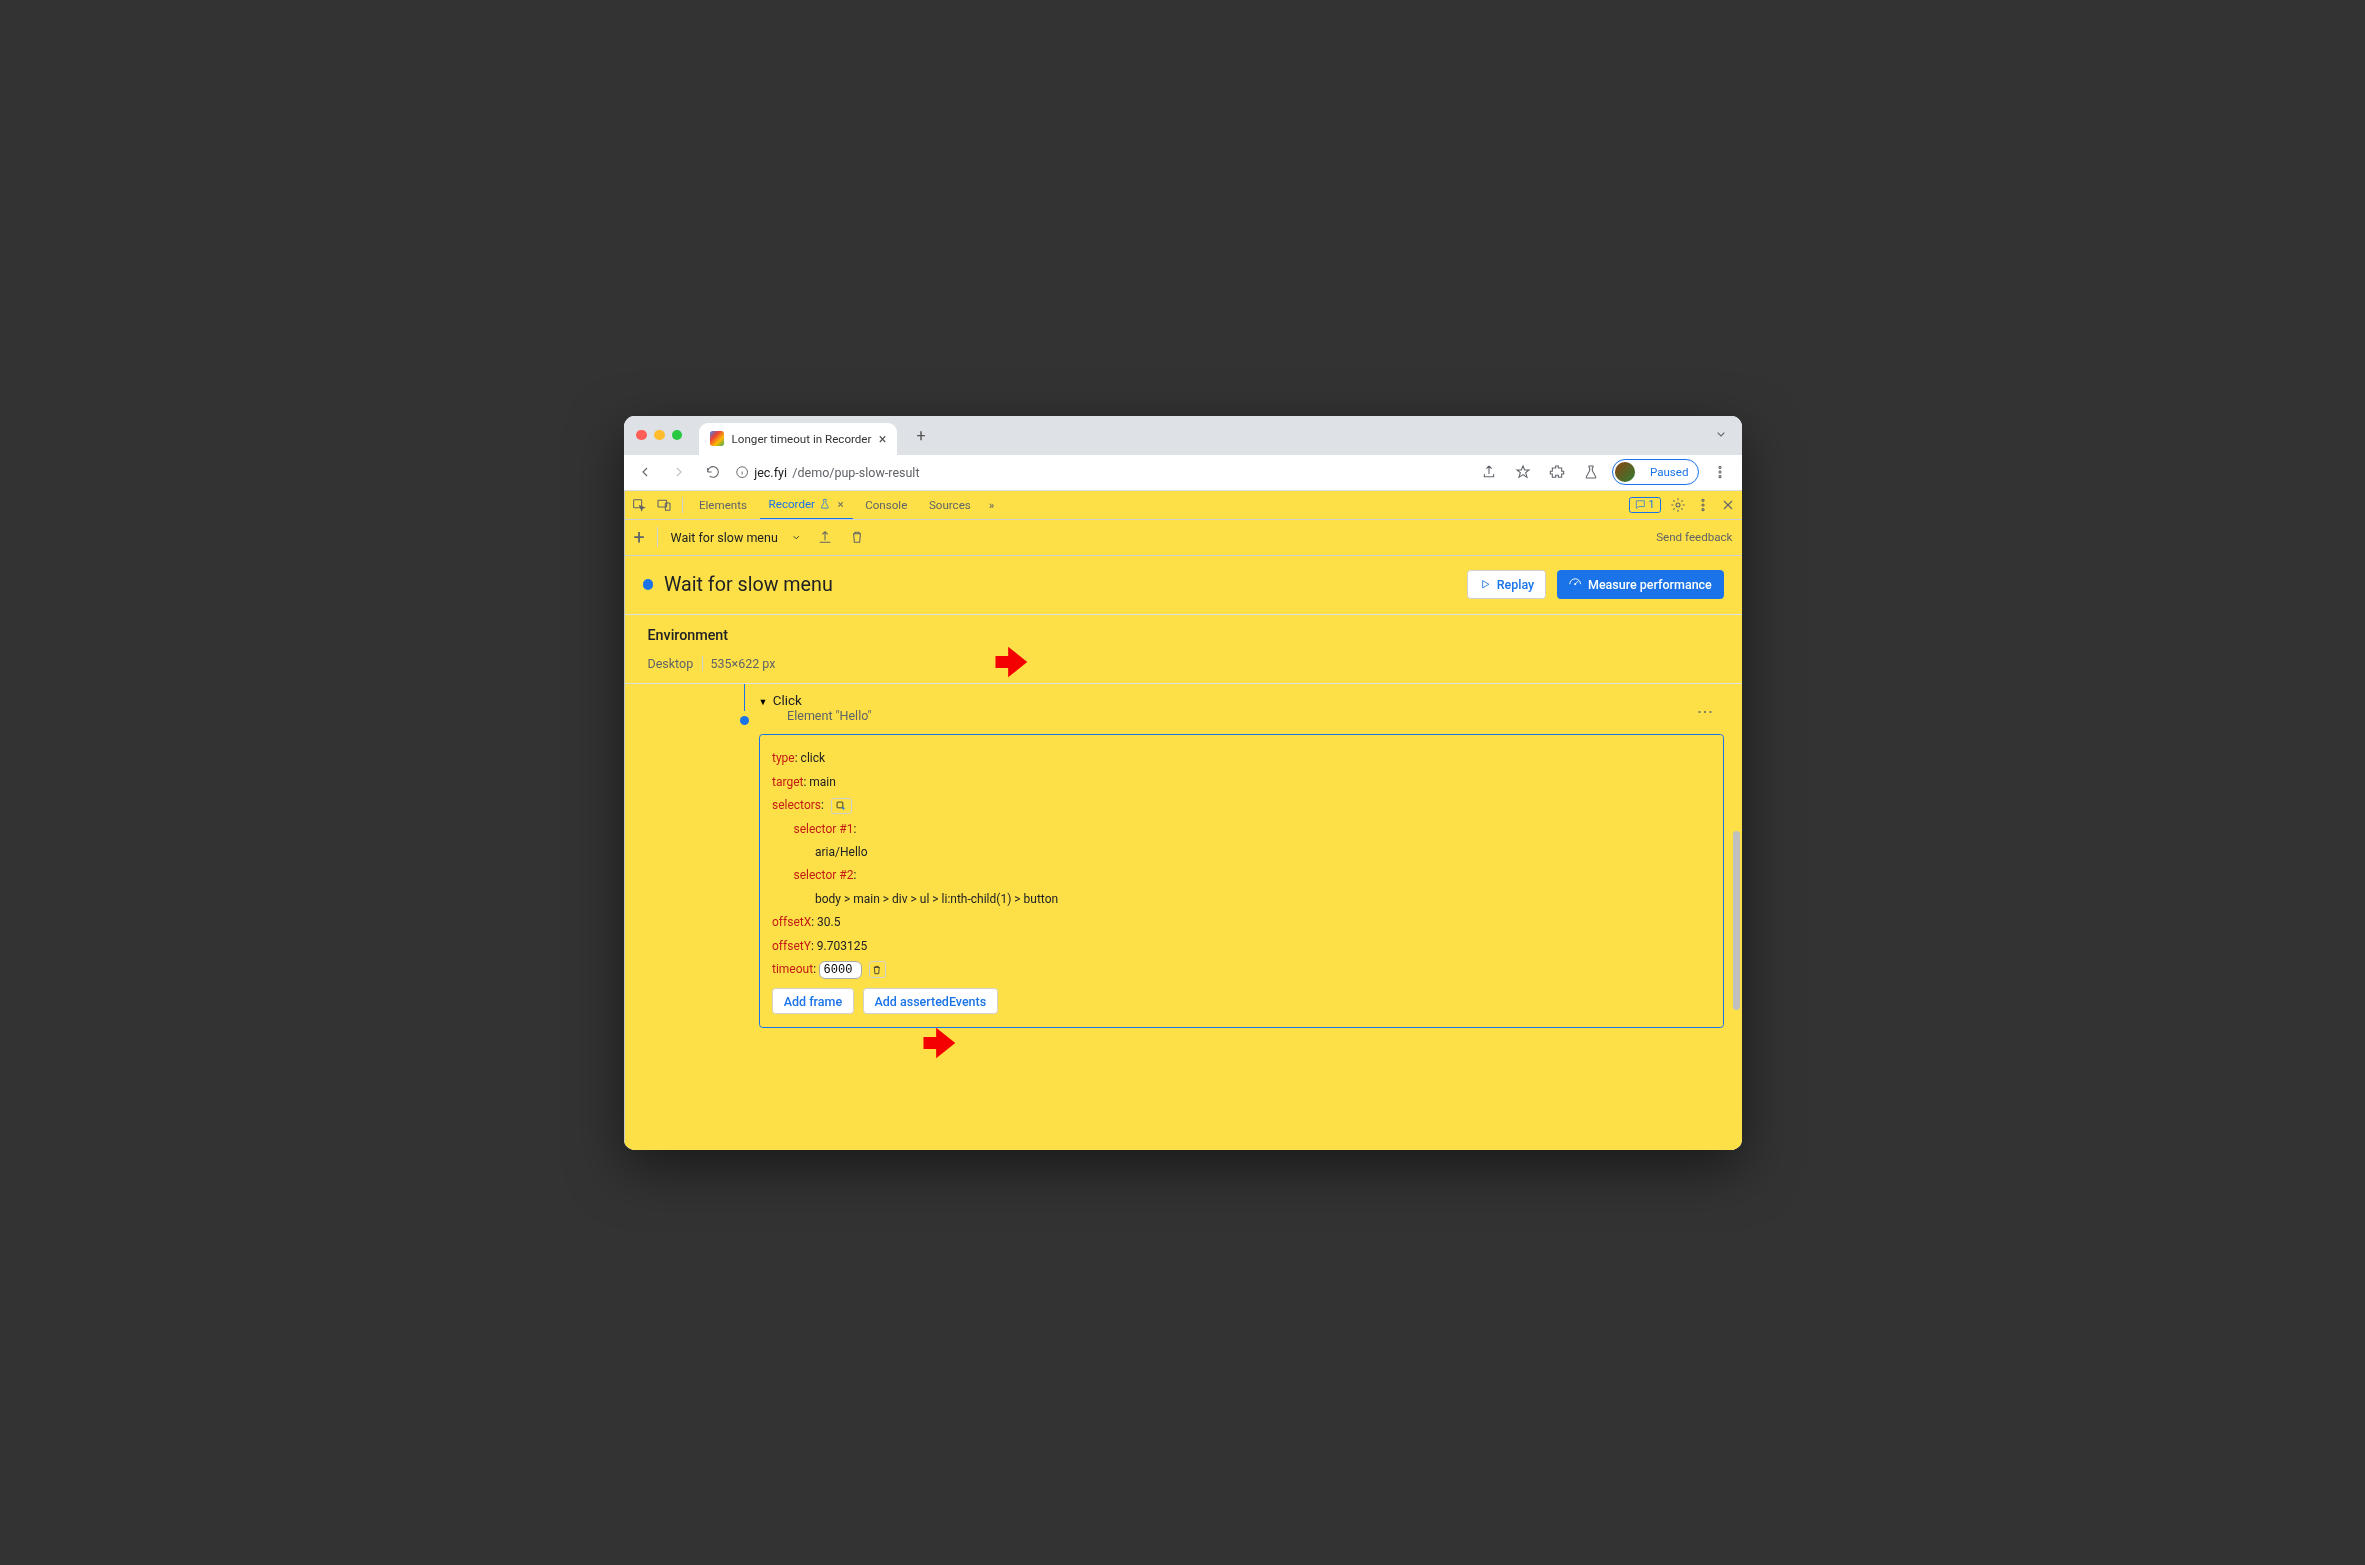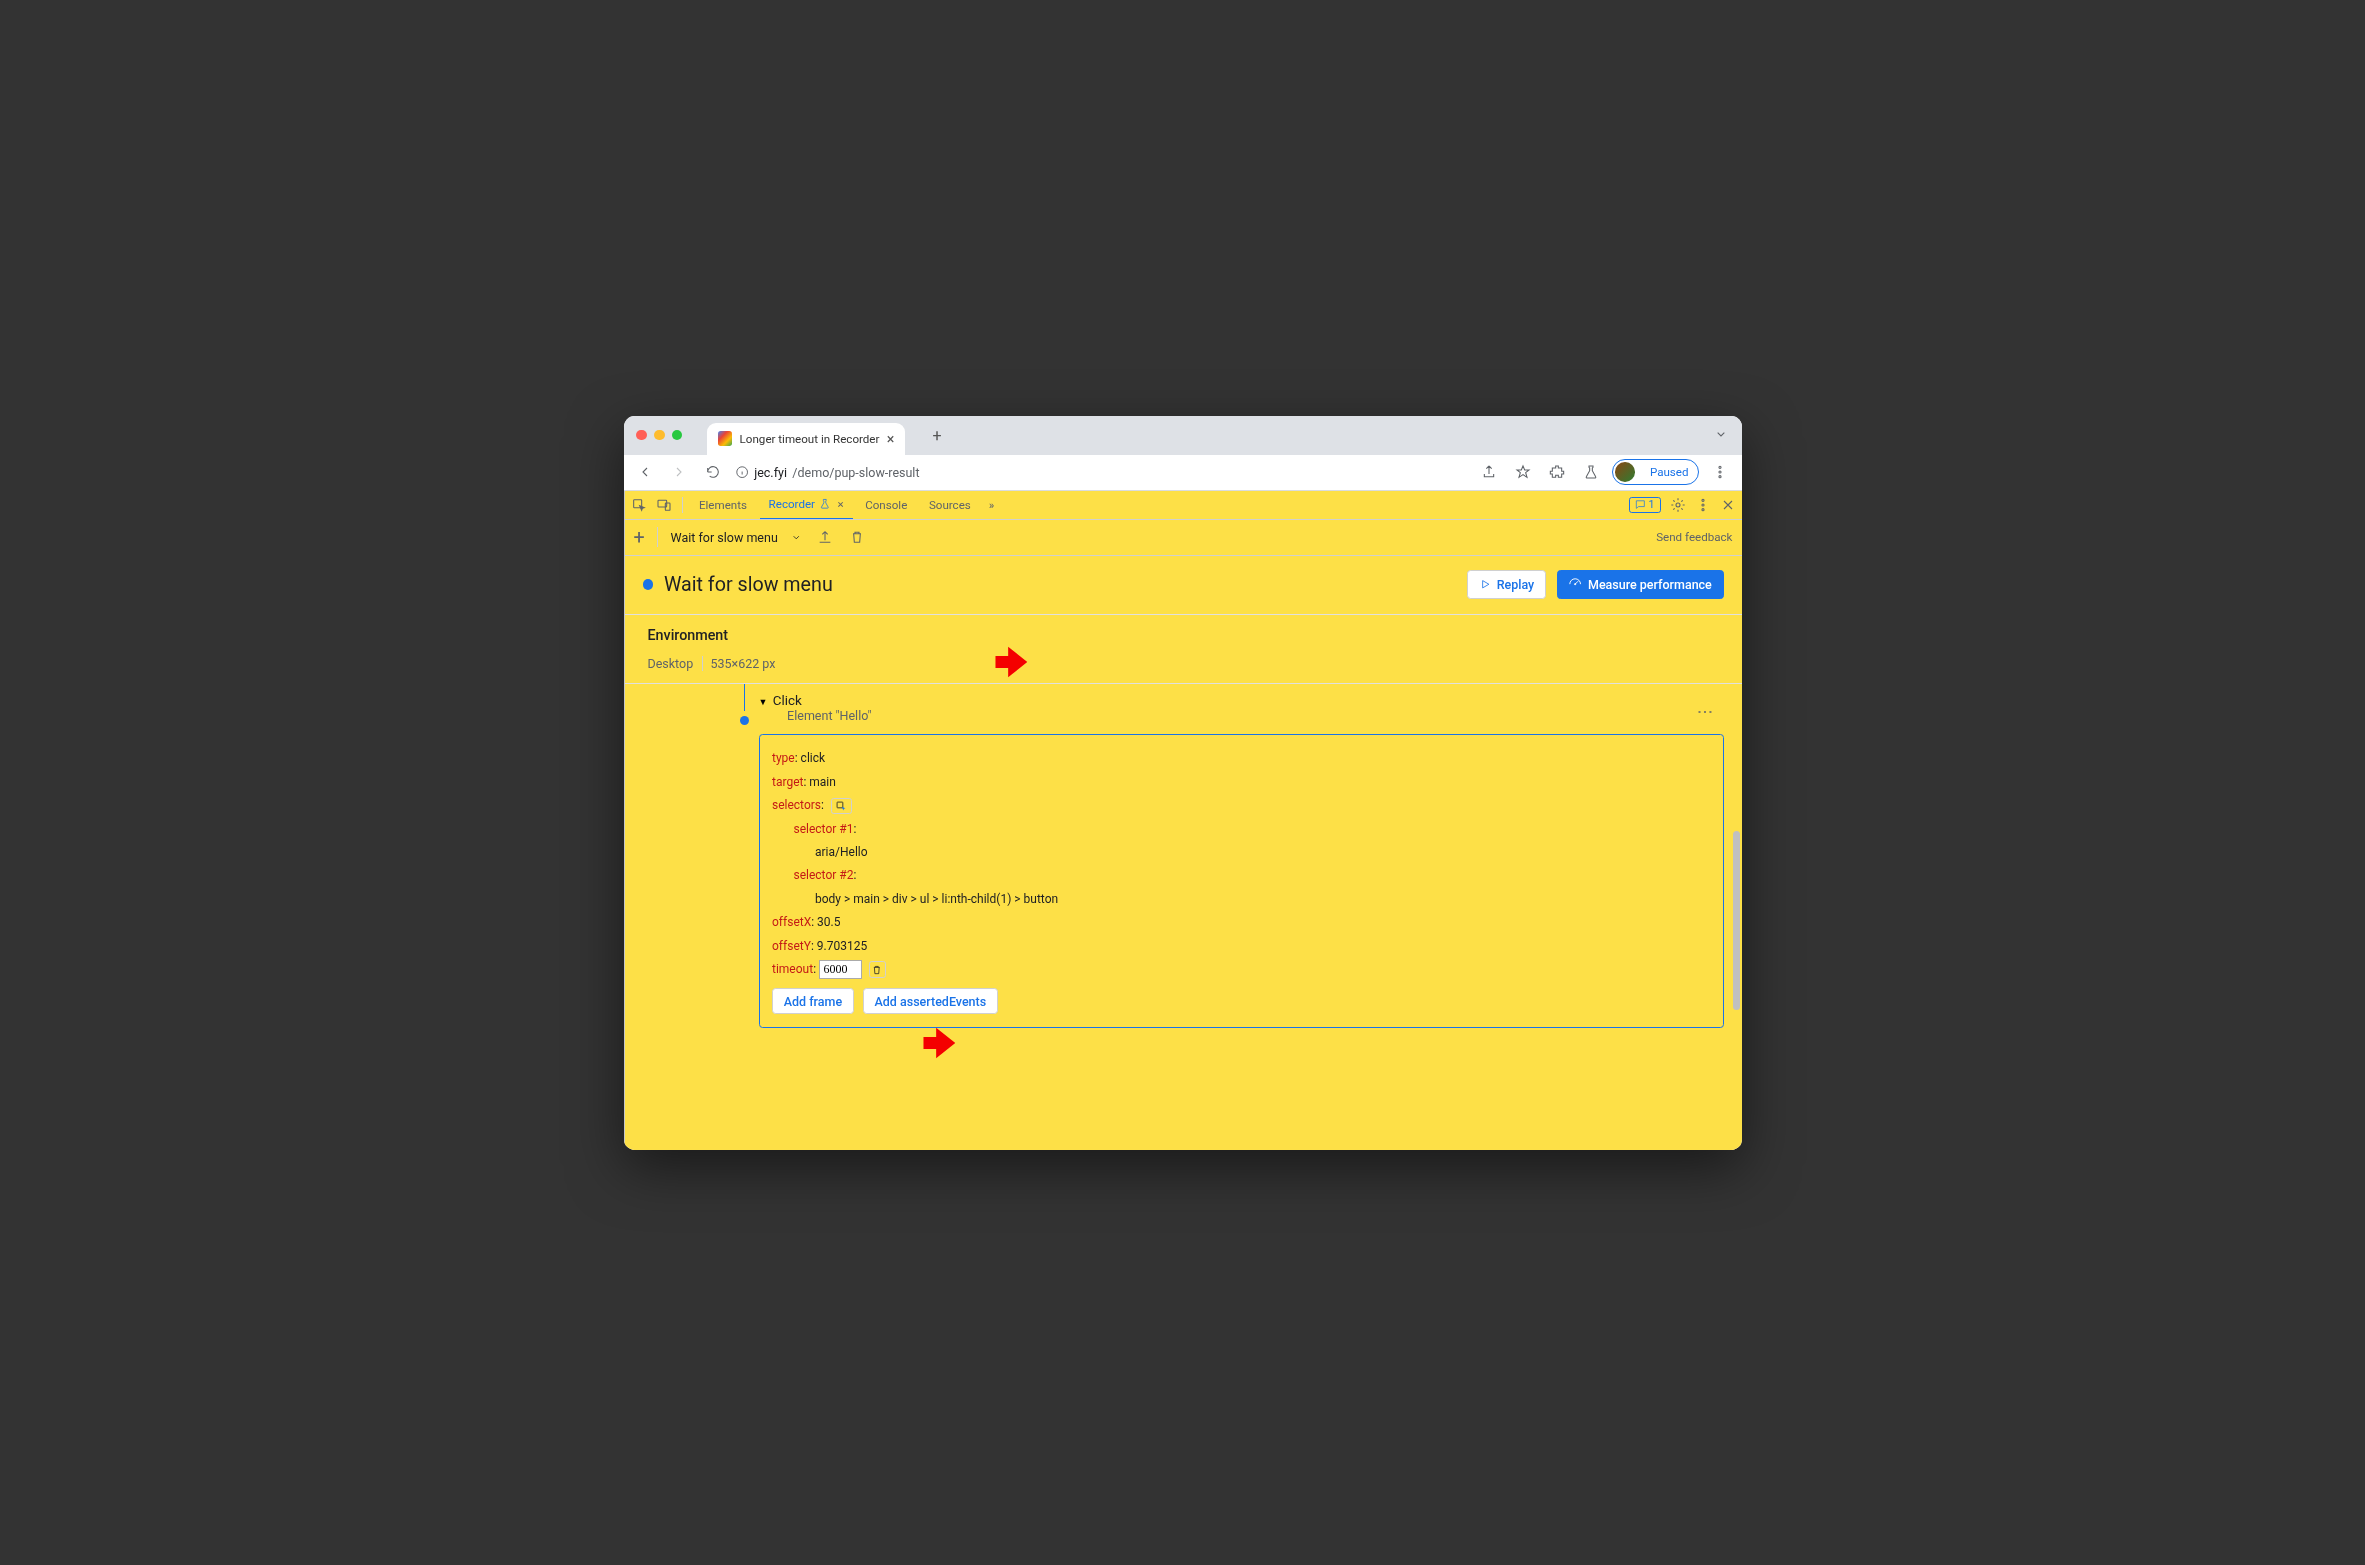--- a/index.html
+++ b/index.html
@@ -1,18 +1,18 @@
 <!DOCTYPE html>
 <html style="font-size:14.3px"><head>
 <meta charset="utf-8">
 <style>
   *{box-sizing:border-box;margin:0;padding:0;font-family:-apple-system,BlinkMacSystemFont,"Segoe UI",Roboto,sans-serif}
   body{background:#333;display:flex;align-items:center;justify-content:center;min-height:100vh;padding:36px}
   .window{width:1118px;height:734px;background:#fff;border-radius:10.7px;overflow:hidden;box-shadow:0 18px 54px rgba(0,0,0,.5);display:flex;flex-direction:column;position:relative}
-  .titlebar{height:39px;background:#dee1e6;display:flex;align-items:center;padding:0 12.5px;gap:16px;flex-shrink:0}
+  .titlebar{height:39px;background:#dee1e6;display:flex;align-items:center;padding:0 12.5px;gap:8px;flex-shrink:0}
   .tl{display:flex;gap:7.2px;margin-right:9px}
   .dot{width:10.7px;height:10.7px;border-radius:50%}
   .tab{background:#fff;border-radius:9px 9px 0 0;height:32px;margin-top:7.2px;padding:0 10.7px;display:flex;align-items:center;gap:7.2px;font-size:11.6px;color:#333;min-width:179px}
   .tab .favicon{width:14.3px;height:14.3px;border-radius:2.7px;background:linear-gradient(135deg,#4285f4,#ea4335,#fbbc05,#34a853)}
   .tab .x{margin-left:auto;font-size:14.3px;color:#555;cursor:pointer}
   .newtab{width:25px;height:25px;border-radius:50%;display:flex;align-items:center;justify-content:center;color:#555;font-size:16px;cursor:pointer;margin-left:3.6px}
   .addrrow{height:36px;display:flex;align-items:center;padding:0 9px;gap:9px;border-bottom:0.9px solid #dadce0;flex-shrink:0}
   .iconbtn{width:25px;height:25px;display:flex;align-items:center;justify-content:center;color:#5f6368;border-radius:50%}
   .iconbtn svg{width:16px;height:16px}
   .addr{flex:1;display:flex;align-items:center;gap:5.4px;font-size:12.5px;color:#5f6368}
@@ -55,21 +55,21 @@
   .step-head{display:flex;align-items:flex-start;gap:5.4px;font-size:13.4px}
   .step-head .tri{font-size:9px;margin-top:3.6px}
   .step-sub{color:#5f6368;font-size:12.5px;margin-left:14.3px}
   .more{position:absolute;right:27px;top:19.7px;font-size:16px;color:#5f6368;letter-spacing:-1.8px;cursor:pointer;writing-mode:vertical-lr}
   .editor{margin-top:10.7px;border:1.8px solid #1a73e8;border-radius:3.6px;padding:12.5px;font-family:Menlo,Consolas,monospace;font-size:12px;line-height:1.95;color:#202124}
   .editor .k{color:#c41a16}
   .editor .ind1{padding-left:21.5px}
   .editor .ind2{padding-left:43px}
   .selector-btn{display:inline-flex;border:0.9px solid #d0d0d0;border-radius:2.7px;padding:0.9px 3.6px;vertical-align:middle;margin-left:3.6px}
   .selector-btn svg{width:12.5px;height:12.5px}
-  .tinp{border:0.9px solid #aaa;border-radius:0;padding:0.9px 3.6px;font-family:Liberation Serif, serif;font-size:inherit;width:43px}
+  .tinp{border:0.9px solid #aaa;border-radius:6px;padding:0.9px 3.6px;font-family:Liberation Mono, monospace;font-size:inherit;width:43px}
   .del{display:inline-flex;border:0.9px solid #d0d0d0;border-radius:2.7px;padding:1.8px;margin-left:3.6px;vertical-align:middle}
   .del svg{width:11.6px;height:11.6px}
   .addbtns{display:flex;gap:9px;margin-top:7.2px}
   .addbtns .btn{font-size:12.5px;padding:4.5px 10.7px}
   .arrow{position:absolute;color:#f40000;font-size:36px;transform:scaleX(-1)}
   .arrow svg{width:38px;height:38px;fill:#f40000}
   .scrollbar{position:absolute;right:1.8px;top:340px;width:7.2px;height:179px;background:#c0c0c0;border-radius:3.6px}
   svg{stroke:currentColor;fill:none;stroke-width:1.6}
 </style>
 </head>

